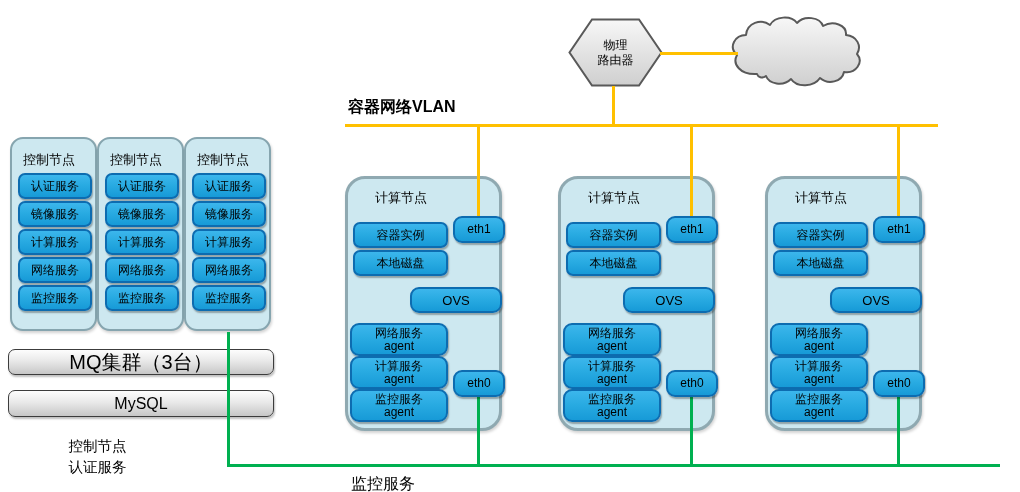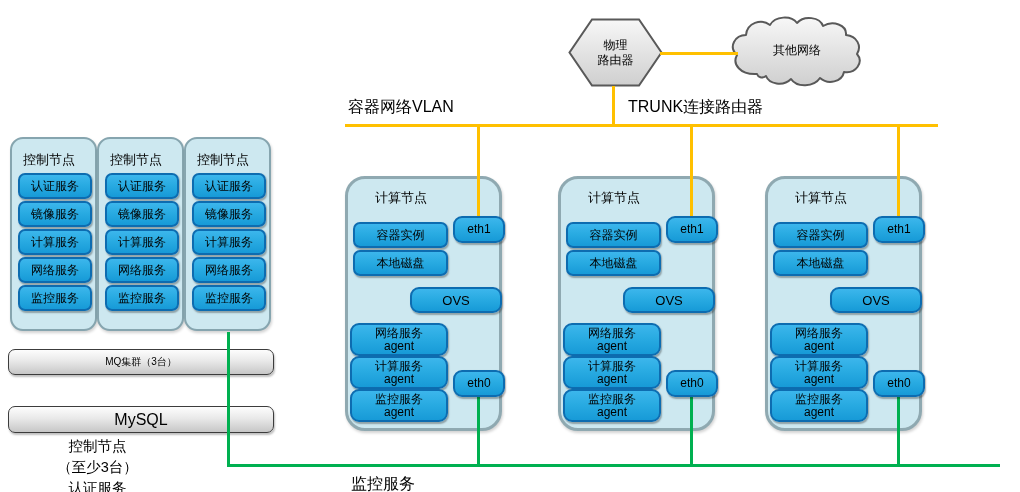--- a/index.html
+++ b/index.html
@@ -79,26 +79,22 @@
     <polygon points="24,1.5 71,1.5 93.5,34.5 71,67.5 24,67.5 1.5,34.5" fill="url(#gradGray)" stroke="#595959" stroke-width="2"></polygon>
   </svg>
   <div class="abs shape-text" style="left:568px;top:8px;width:95px;height:69px;">
     <span>物理</span>
     <span>路由器</span>
   </div>
 
   <svg class="abs" style="left:727px;top:4px;z-index:2;" width="140" height="76" viewBox="0 0 140 76">
     <path d="M 30 60 C 13 61 5 50 10 41 C 1 33 8 21 19 21 C 20 9 34 4 43 11 C 48 2 64 1 70 9 C 77 1 93 3 96 12 C 106 6 120 11 119 21 C 130 22 135 32 130 40 C 137 48 129 60 117 58 C 115 68 101 71 93 64 C 87 73 70 74 64 65 C 56 73 42 70 39 62 C 35 65 31 63 30 60 Z" fill="url(#gradGray)" stroke="#595959" stroke-width="2" stroke-linejoin="round"></path>
   </svg>
-  <div class="abs shape-text" style="left:727px;top:4px;width:140px;height:72px;">
-    <span>其他网络</span>
-  </div>
 
-  <div class="abs lbl" style="left:348px;top:87px;">容器网络VLAN</div>
-  <div class="abs lbl" style="left:628px;top:87px;">TRUNK连接路由器</div>
+  <div class="abs lbl" style="left:348px;top:87px;font-weight:bold;">容器网络VLAN</div>
 
 
   <div class="abs panel" style="left:10px;top:127px;width:83px;height:190px;"></div>
   <div class="abs smalltitle" style="left:23px;top:141px;">控制节点</div>
   <div class="abs svc" style="left:18px;top:163px;width:70px;height:22px;">认证服务</div>
   <div class="abs svc" style="left:18px;top:191px;width:70px;height:22px;">镜像服务</div>
   <div class="abs svc" style="left:18px;top:219px;width:70px;height:22px;">计算服务</div>
   <div class="abs svc" style="left:18px;top:247px;width:70px;height:22px;">网络服务</div>
   <div class="abs svc" style="left:18px;top:275px;width:70px;height:22px;">监控服务</div>
 
@@ -111,30 +107,29 @@
   <div class="abs svc" style="left:105px;top:275px;width:70px;height:22px;">监控服务</div>
 
   <div class="abs panel" style="left:184px;top:127px;width:83px;height:190px;"></div>
   <div class="abs smalltitle" style="left:197px;top:141px;">控制节点</div>
   <div class="abs svc" style="left:192px;top:163px;width:70px;height:22px;">认证服务</div>
   <div class="abs svc" style="left:192px;top:191px;width:70px;height:22px;">镜像服务</div>
   <div class="abs svc" style="left:192px;top:219px;width:70px;height:22px;">计算服务</div>
   <div class="abs svc" style="left:192px;top:247px;width:70px;height:22px;">网络服务</div>
   <div class="abs svc" style="left:192px;top:275px;width:70px;height:22px;">监控服务</div>
 
-  <div class="abs graybar" style="left:8px;top:339px;width:264px;height:24px;font-size:10px;">
+  <div class="abs graybar" style="left:8px;top:339px;width:264px;height:24px;font-size:20px;">
     <span>MQ集群（3台）</span>
   </div>
-  <div class="abs graybar" style="left:8px;top:396px;width:264px;height:25px;">
+  <div class="abs graybar" style="left:8px;top:380px;width:264px;height:25px;">
     <span>MySQL</span>
   </div>
 
   <div class="abs" style="left:15px;top:426px;width:165px;text-align:center;font-size:14.5px;line-height:21px;z-index:3;">
     <div>控制节点</div>
-    <div>（至少3台）</div>
     <div>认证服务</div>
   </div>
 
   <div class="abs lbl" style="left:351px;top:464px;">监控服务</div>
 
   <div class="abs node" style="left:345px;top:166px;width:151px;height:249px;"></div>
   <div class="abs smalltitle" style="left:375px;top:179px;">计算节点</div>
   <div class="abs svc" style="left:353px;top:212px;width:91px;height:22px;">容器实例</div>
   <div class="abs svc r9" style="left:453px;top:206px;width:48px;height:23px;">eth1</div>
   <div class="abs svc" style="left:353px;top:240px;width:91px;height:22px;">本地磁盘</div>

